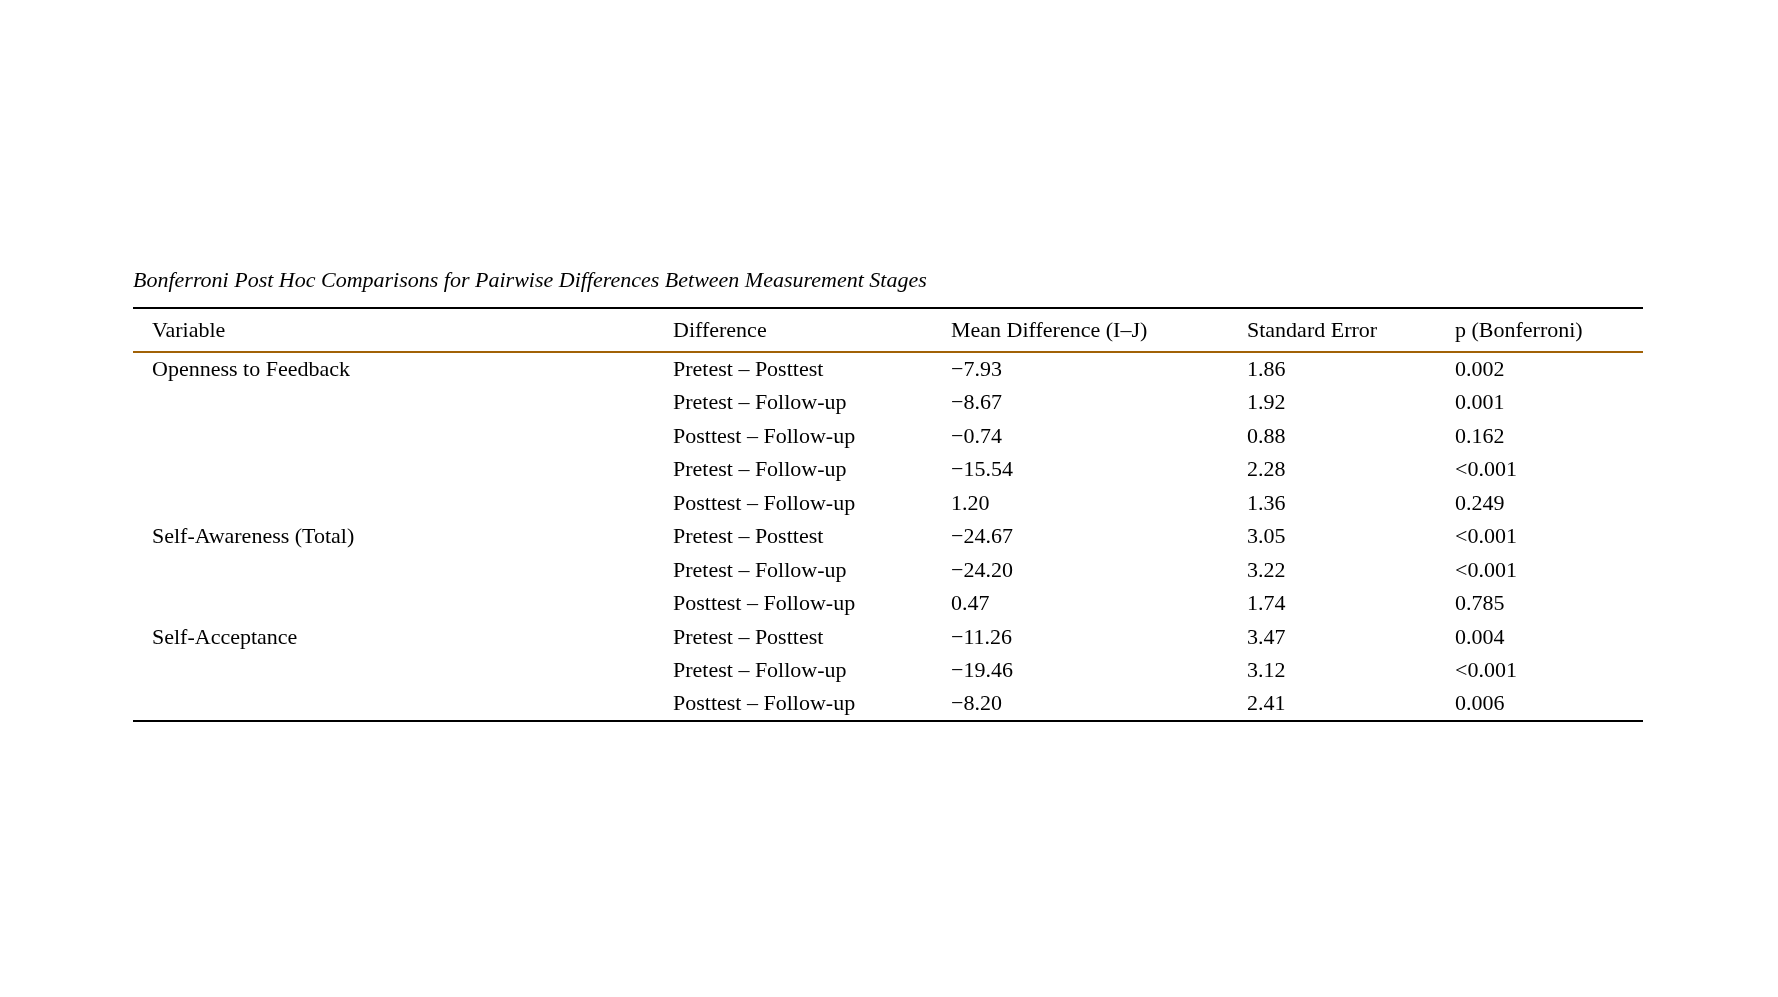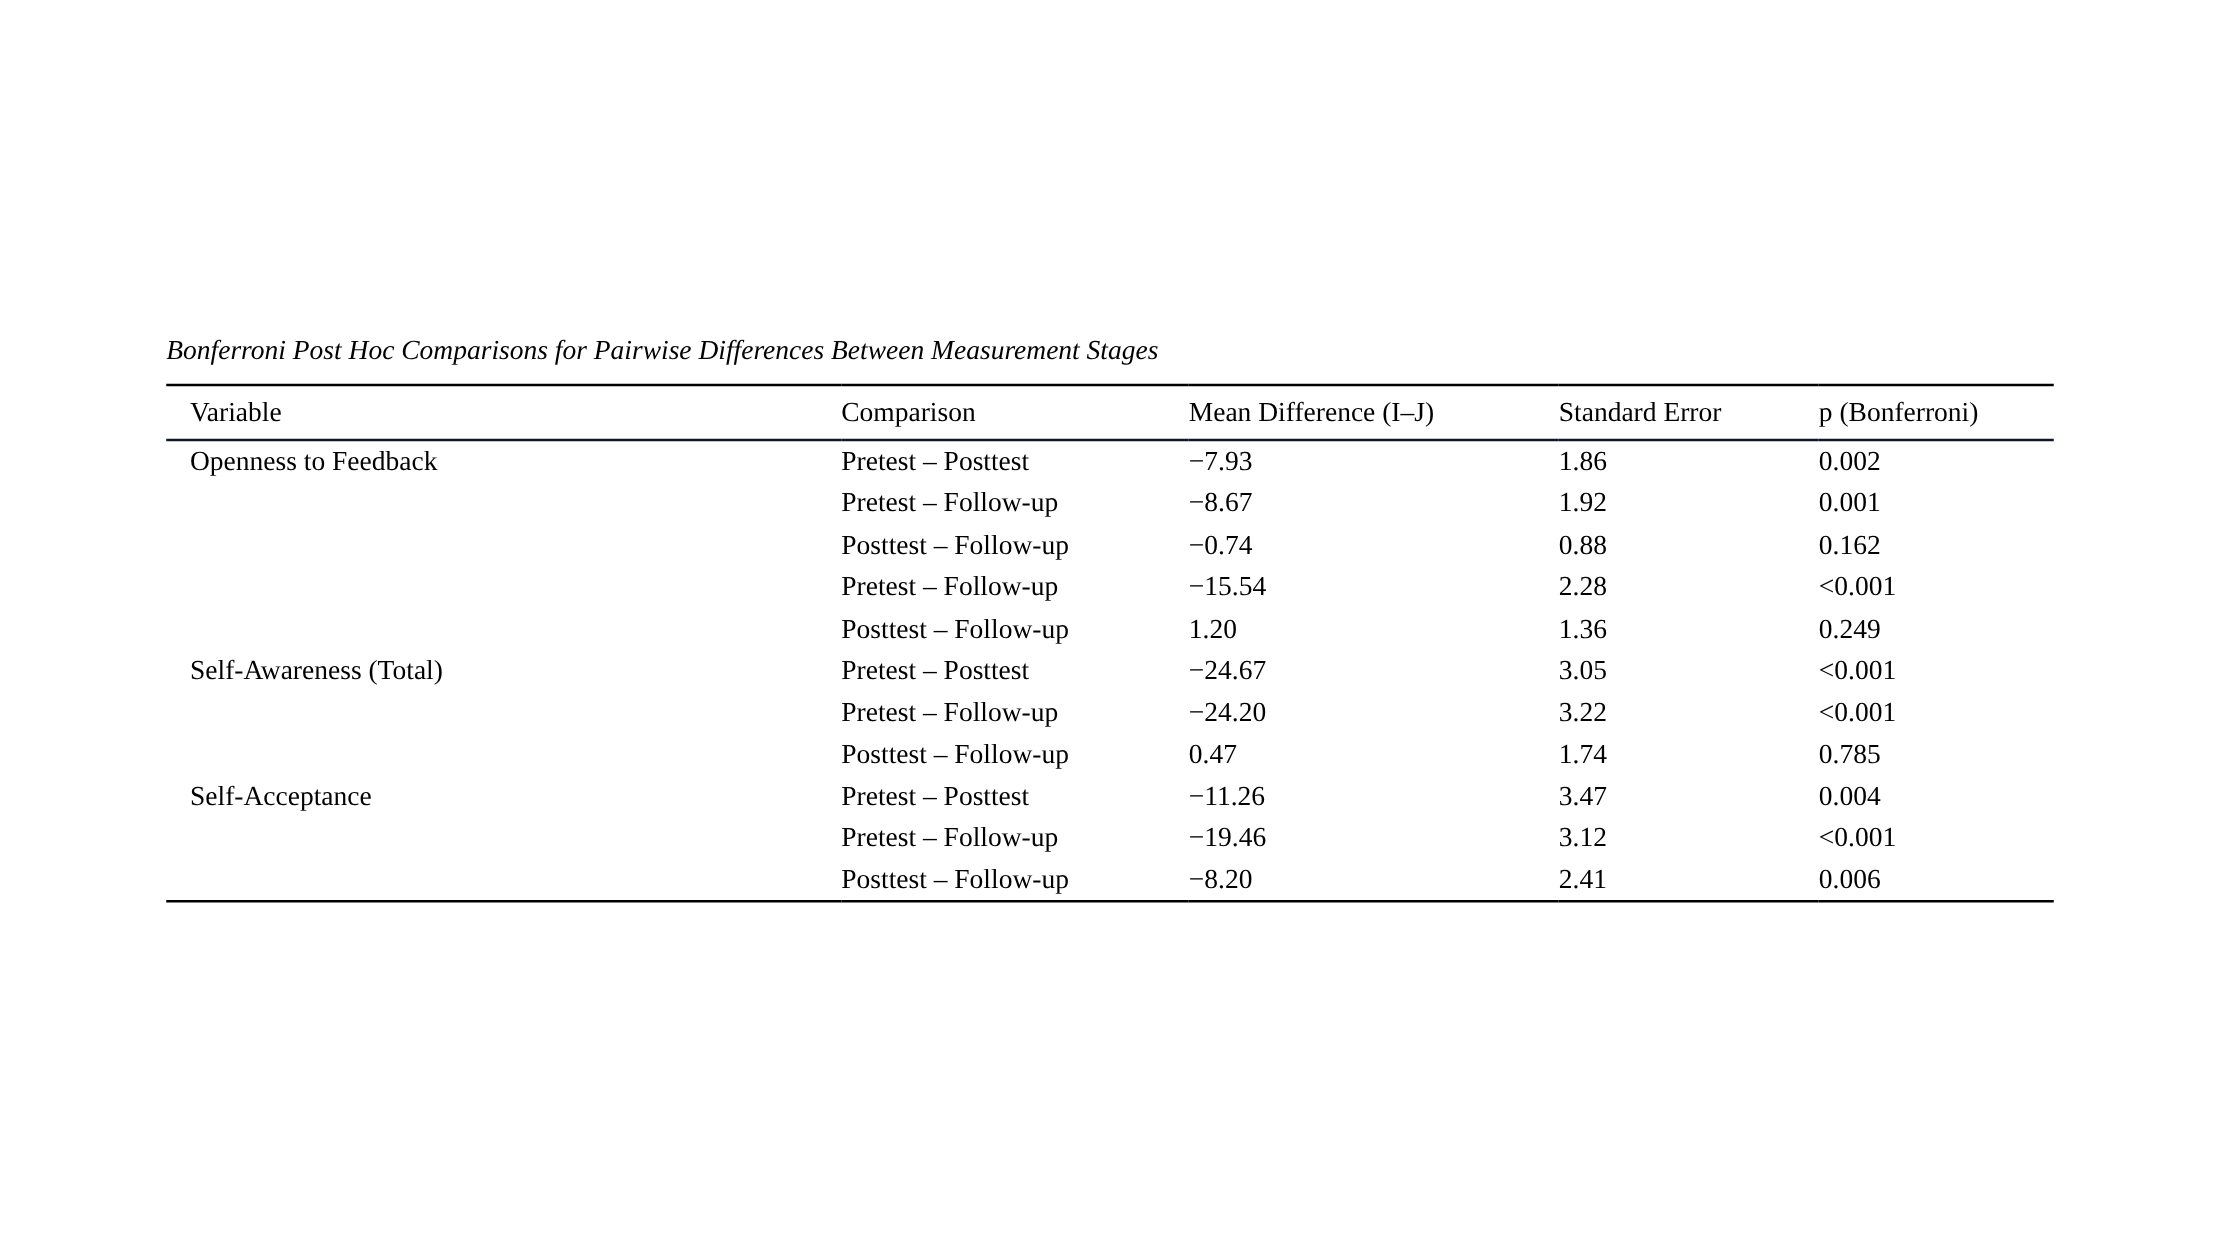--- a/index.html
+++ b/index.html
@@ -37,21 +37,21 @@
     border-collapse: collapse;
     table-layout: fixed;
     width: 1510px;
     font-size: 22px;
     color: #000000;
     border-top: 2px solid #000000;
     border-bottom: 2px solid #000000;
   }
   table.apa-table thead tr {
     height: 44px;
-    border-bottom: 2px solid #0f172a;
+    border-bottom: 2px solid #a16207;
   }
   table.apa-table th {
     font-weight: normal;
     text-align: left;
     padding: 0;
     vertical-align: middle;
     white-space: nowrap;
     overflow: hidden;
   }
   table.apa-table tbody tr {
@@ -81,21 +81,21 @@
       <colgroup>
         <col style="width:540px">
         <col style="width:278px">
         <col style="width:296px">
         <col style="width:208px">
         <col style="width:188px">
       </colgroup>
       <thead>
         <tr>
           <th>Variable</th>
-          <th>Comparison</th>
+          <th>Difference</th>
           <th>Mean Difference (I–J)</th>
           <th>Standard Error</th>
           <th>p (Bonferroni)</th>
         </tr>
       </thead>
       <tbody>
         <tr>
           <td>Openness to Feedback</td>
           <td>Pretest – Posttest</td>
           <td>−7.93</td>

